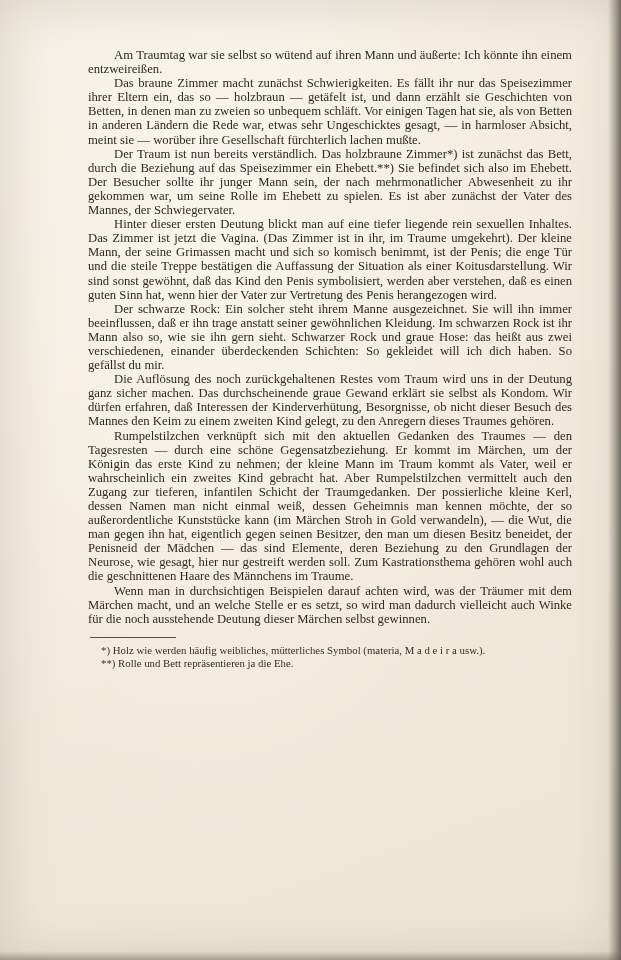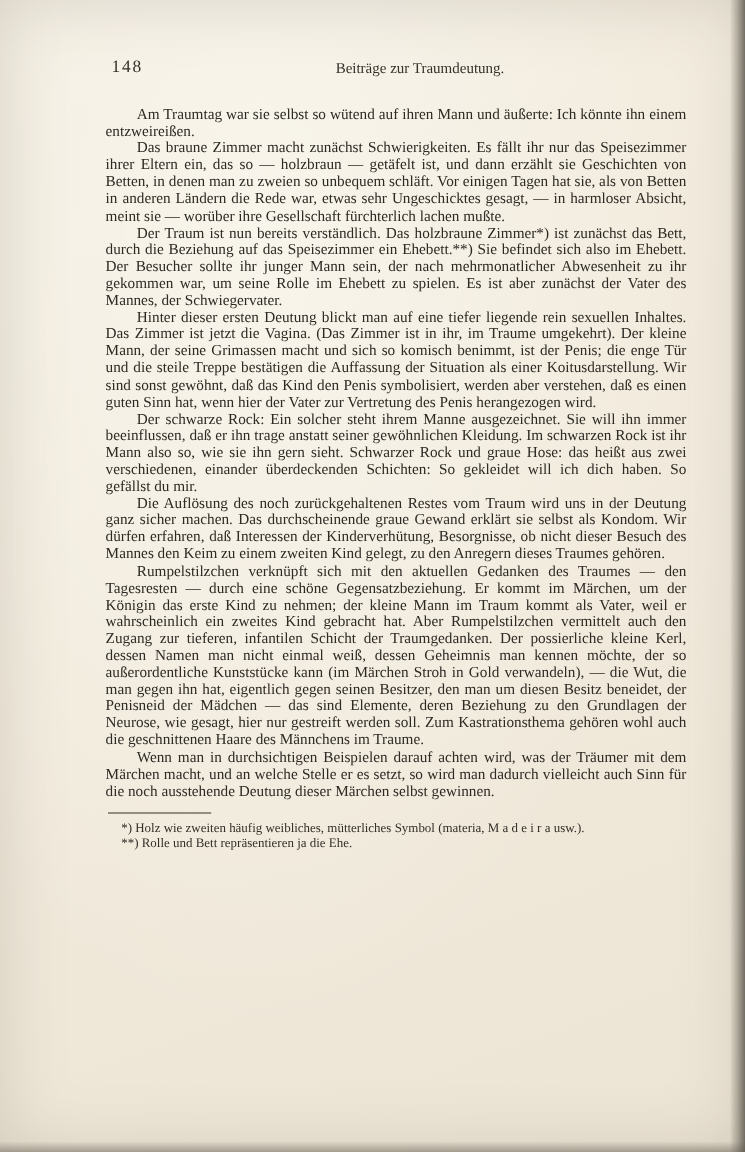--- a/index.html
+++ b/index.html
@@ -60,39 +60,35 @@
     text-align:left;
   }
 </style>
 </head>
 <body>
 
 <div class="page">
 
   <div class="content">
 
-    <div class="header">
-      <span class="page-number">148</span>
-      <span class="running-title">Beiträge zur Traumdeutung.</span>
-    </div>
 
     <div class="body">
       <p>Am Traumtag war sie selbst so wütend auf ihren Mann und äußerte: Ich könnte ihn einem entzweireißen.</p>
       <p>Das braune Zimmer macht zunächst Schwierigkeiten. Es fällt ihr nur das Speisezimmer ihrer Eltern ein, das so — holzbraun — getäfelt ist, und dann erzählt sie Geschichten von Betten, in denen man zu zweien so unbequem schläft. Vor einigen Tagen hat sie, als von Betten in anderen Ländern die Rede war, etwas sehr Ungeschicktes gesagt, — in harmloser Absicht, meint sie — worüber ihre Gesellschaft fürchterlich lachen mußte.</p>
       <p>Der Traum ist nun bereits verständlich. Das holzbraune Zimmer*) ist zunächst das Bett, durch die Beziehung auf das Speisezimmer ein Ehebett.**) Sie befindet sich also im Ehebett. Der Besucher sollte ihr junger Mann sein, der nach mehrmonatlicher Abwesenheit zu ihr gekommen war, um seine Rolle im Ehebett zu spielen. Es ist aber zunächst der Vater des Mannes, der Schwiegervater.</p>
       <p>Hinter dieser ersten Deutung blickt man auf eine tiefer liegende rein sexuellen Inhaltes. Das Zimmer ist jetzt die Vagina. (Das Zimmer ist in ihr, im Traume umgekehrt). Der kleine Mann, der seine Grimassen macht und sich so komisch benimmt, ist der Penis; die enge Tür und die steile Treppe bestätigen die Auffassung der Situation als einer Koitusdarstellung. Wir sind sonst gewöhnt, daß das Kind den Penis symbolisiert, werden aber verstehen, daß es einen guten Sinn hat, wenn hier der Vater zur Vertretung des Penis herangezogen wird.</p>
       <p>Der schwarze Rock: Ein solcher steht ihrem Manne ausgezeichnet. Sie will ihn immer beeinflussen, daß er ihn trage anstatt seiner gewöhnlichen Kleidung. Im schwarzen Rock ist ihr Mann also so, wie sie ihn gern sieht. Schwarzer Rock und graue Hose: das heißt aus zwei verschiedenen, einander überdeckenden Schichten: So gekleidet will ich dich haben. So gefällst du mir.</p>
       <p>Die Auflösung des noch zurückgehaltenen Restes vom Traum wird uns in der Deutung ganz sicher machen. Das durchscheinende graue Gewand erklärt sie selbst als Kondom. Wir dürfen erfahren, daß Interessen der Kinderverhütung, Besorgnisse, ob nicht dieser Besuch des Mannes den Keim zu einem zweiten Kind gelegt, zu den Anregern dieses Traumes gehören.</p>
       <p>Rumpelstilzchen verknüpft sich mit den aktuellen Gedanken des Traumes — den Tagesresten — durch eine schöne Gegensatzbeziehung. Er kommt im Märchen, um der Königin das erste Kind zu nehmen; der kleine Mann im Traum kommt als Vater, weil er wahrscheinlich ein zweites Kind gebracht hat. Aber Rumpelstilzchen vermittelt auch den Zugang zur tieferen, infantilen Schicht der Traumgedanken. Der possierliche kleine Kerl, dessen Namen man nicht einmal weiß, dessen Geheimnis man kennen möchte, der so außerordentliche Kunststücke kann (im Märchen Stroh in Gold verwandeln), — die Wut, die man gegen ihn hat, eigentlich gegen seinen Besitzer, den man um diesen Besitz beneidet, der Penisneid der Mädchen — das sind Elemente, deren Beziehung zu den Grundlagen der Neurose, wie gesagt, hier nur gestreift werden soll. Zum Kastrationsthema gehören wohl auch die geschnittenen Haare des Männchens im Traume.</p>
-      <p>Wenn man in durchsichtigen Beispielen darauf achten wird, was der Träumer mit dem Märchen macht, und an welche Stelle er es setzt, so wird man dadurch vielleicht auch Sinn für die noch ausstehende Deutung dieser Märchen selbst gewinnen.</p>
+      <p>Wenn man in durchsichtigen Beispielen darauf achten wird, was der Träumer mit dem Märchen macht, und an welche Stelle er es setzt, so wird man dadurch vielleicht auch Winke für die noch ausstehende Deutung dieser Märchen selbst gewinnen.</p>
     </div>
 
     <div class="footnotes">
       <div class="footnote-rule"></div>
-      <p class="footnote">*) Holz wie zweiten häufig weibliches, mütterliches Symbol (materia, M a d e i r a usw.).</p>
+      <p class="footnote">*) Holz wie werden häufig weibliches, mütterliches Symbol (materia, M a d e i r a usw.).</p>
       <p class="footnote">**) Rolle und Bett repräsentieren ja die Ehe.</p>
     </div>
 
   </div>
 
   <div class="edge-right"></div>
   <div class="edge-bottom"></div>
 
 </div>
 

